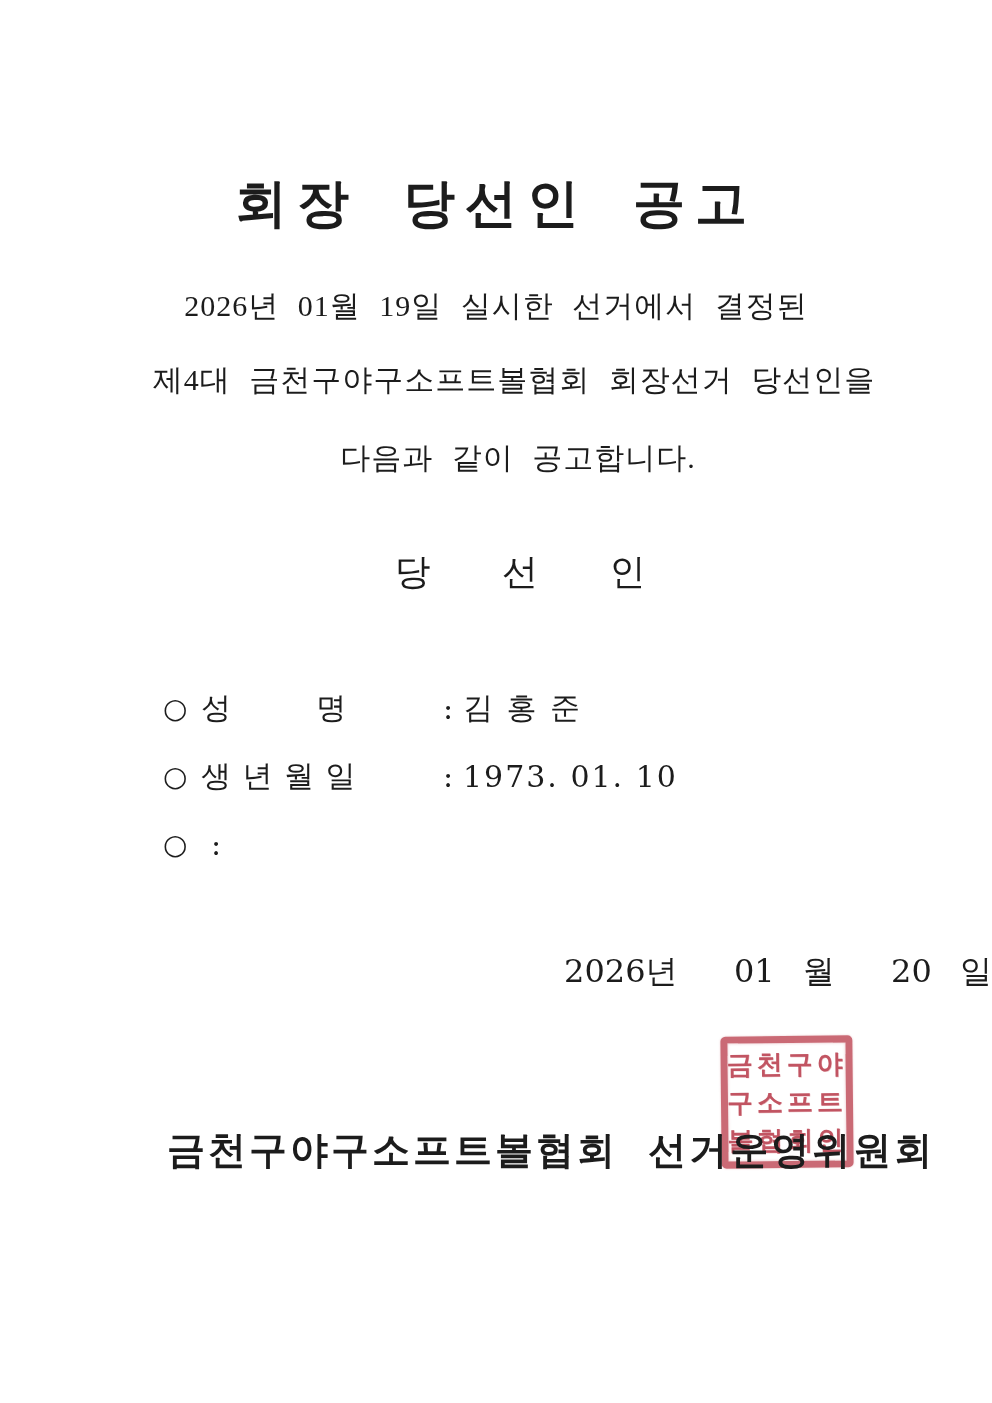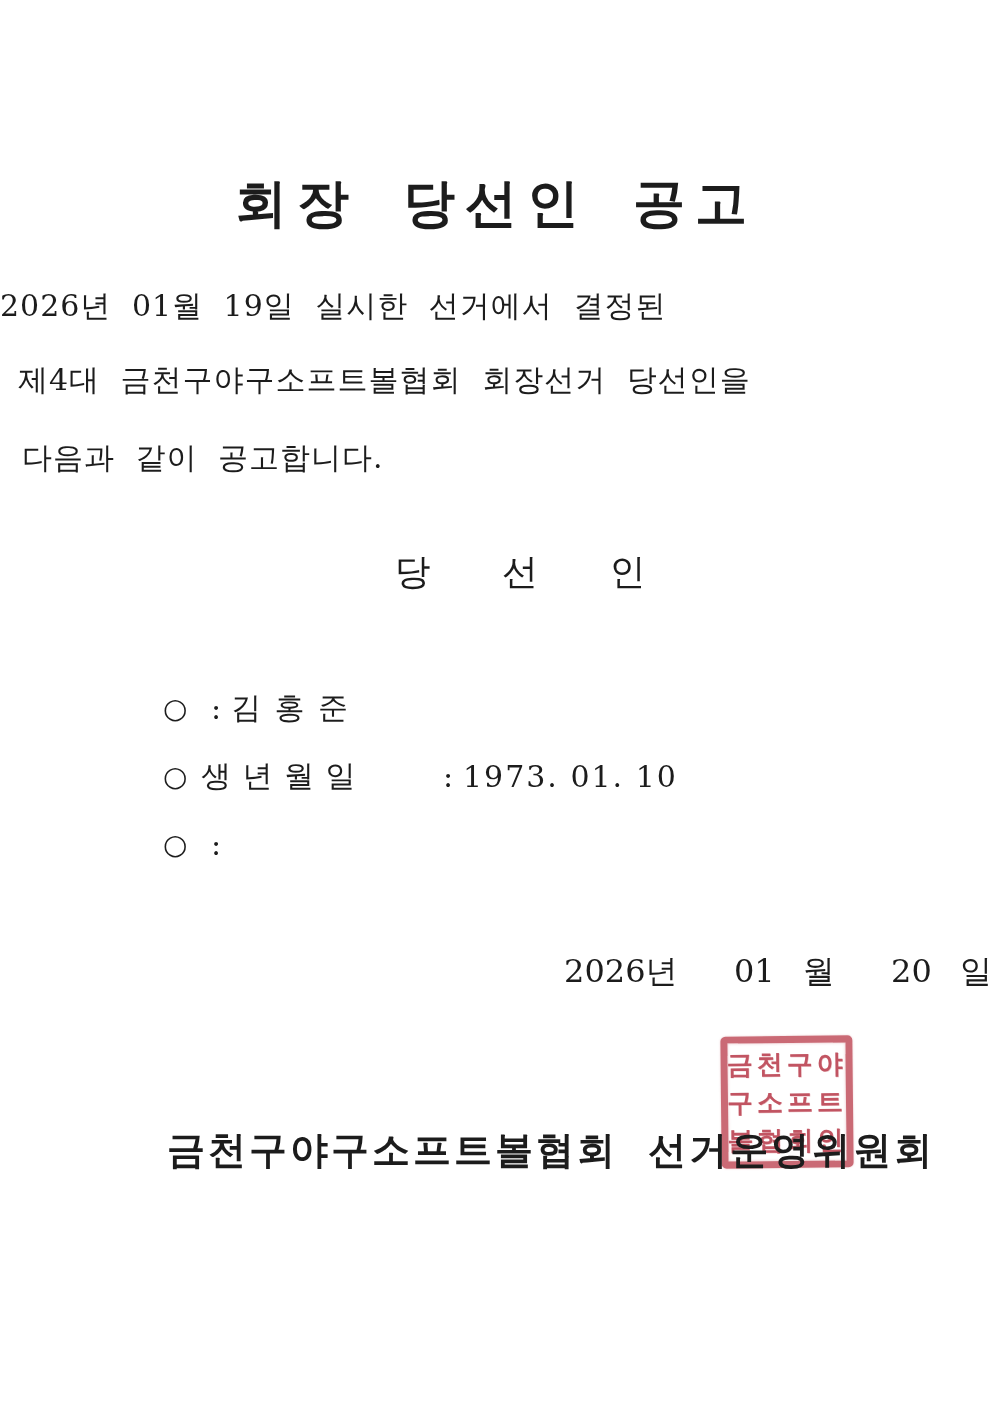--- a/index.html
+++ b/index.html
@@ -27,24 +27,26 @@
     font-weight: bold;
     letter-spacing: 10px;
     word-spacing: 16px;
     white-space: pre;
     margin-top: 11px;
   }
 
   .intro-line {
     left: 0;
     width: 100%;
+    text-align: center;
     font-size: 30px;
     letter-spacing: 1px;
     word-spacing: 10px;
     white-space: pre;
+    font-family: Liberation Serif, serif;
   }
   .intro-1 { top: 286px; }
   .intro-2 { top: 360px; padding-left: 18px; }
   .intro-3 { top: 438px; padding-left: 22px; }
 
   .winner-heading {
     top: 548px;
     left: 0;
     width: 100%;
     text-align: center;
@@ -143,20 +145,21 @@
   <div class="abs title">회장 당선인 공고</div>
 
   <div class="abs intro-line intro-1">2026년 01월 19일 실시한 선거에서 결정된</div>
   <div class="abs intro-line intro-2">제4대 금천구야구소프트볼협회 회장선거 당선인을</div>
   <div class="abs intro-line intro-3">다음과 같이 공고합니다.</div>
 
   <div class="abs winner-heading">당 선 인</div>
 
   <div class="abs winner-row row-1">
     <span class="row-marker">○</span>
+    <span class="row-label">성        명</span>
     <span class="row-colon">:</span>
     <span class="row-value">김 홍 준</span>
   </div>
 
   <div class="abs winner-row row-2">
     <span class="row-marker">○</span>
     <span class="row-label">생 년 월 일</span>
     <span class="row-colon">:</span>
     <span class="row-value">1973. 01. 10</span>
   </div>

